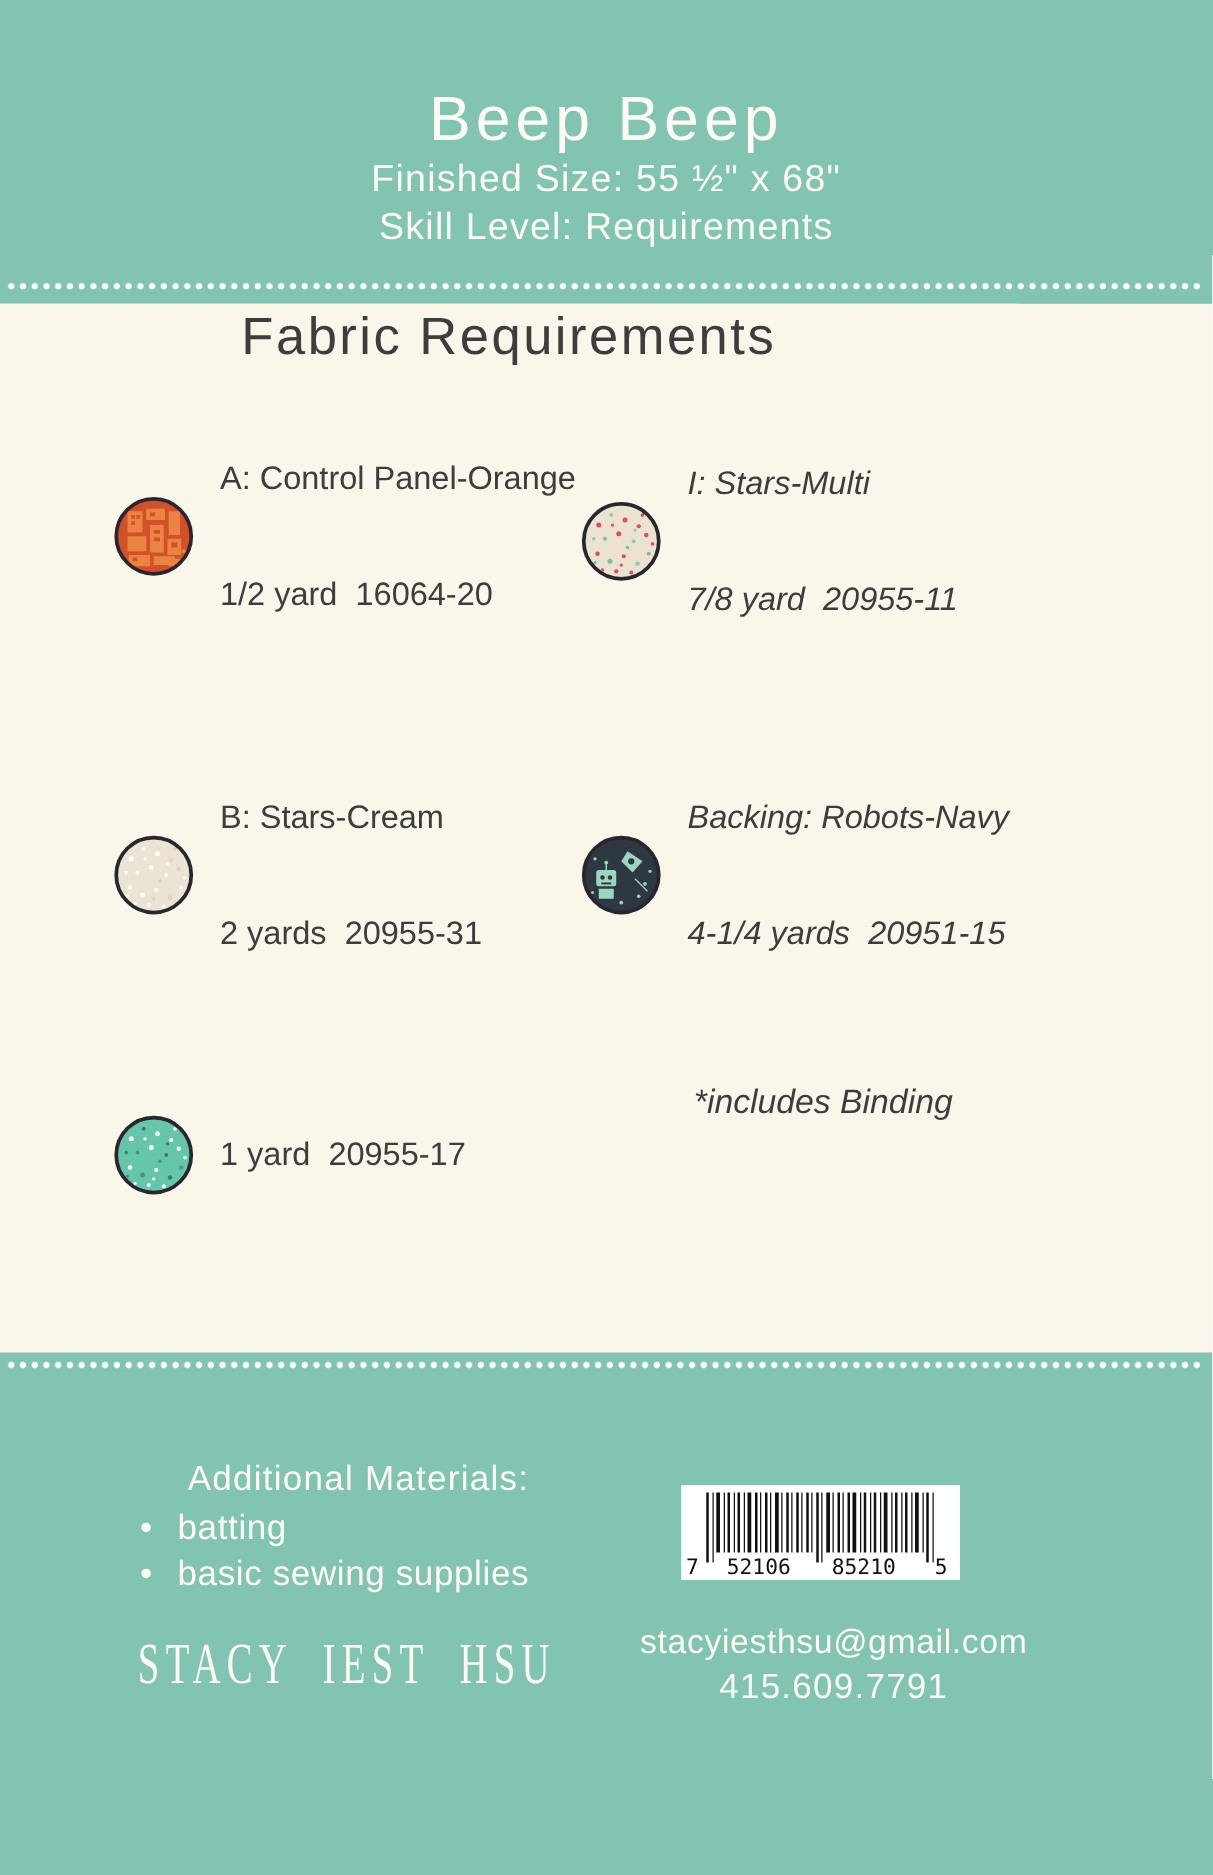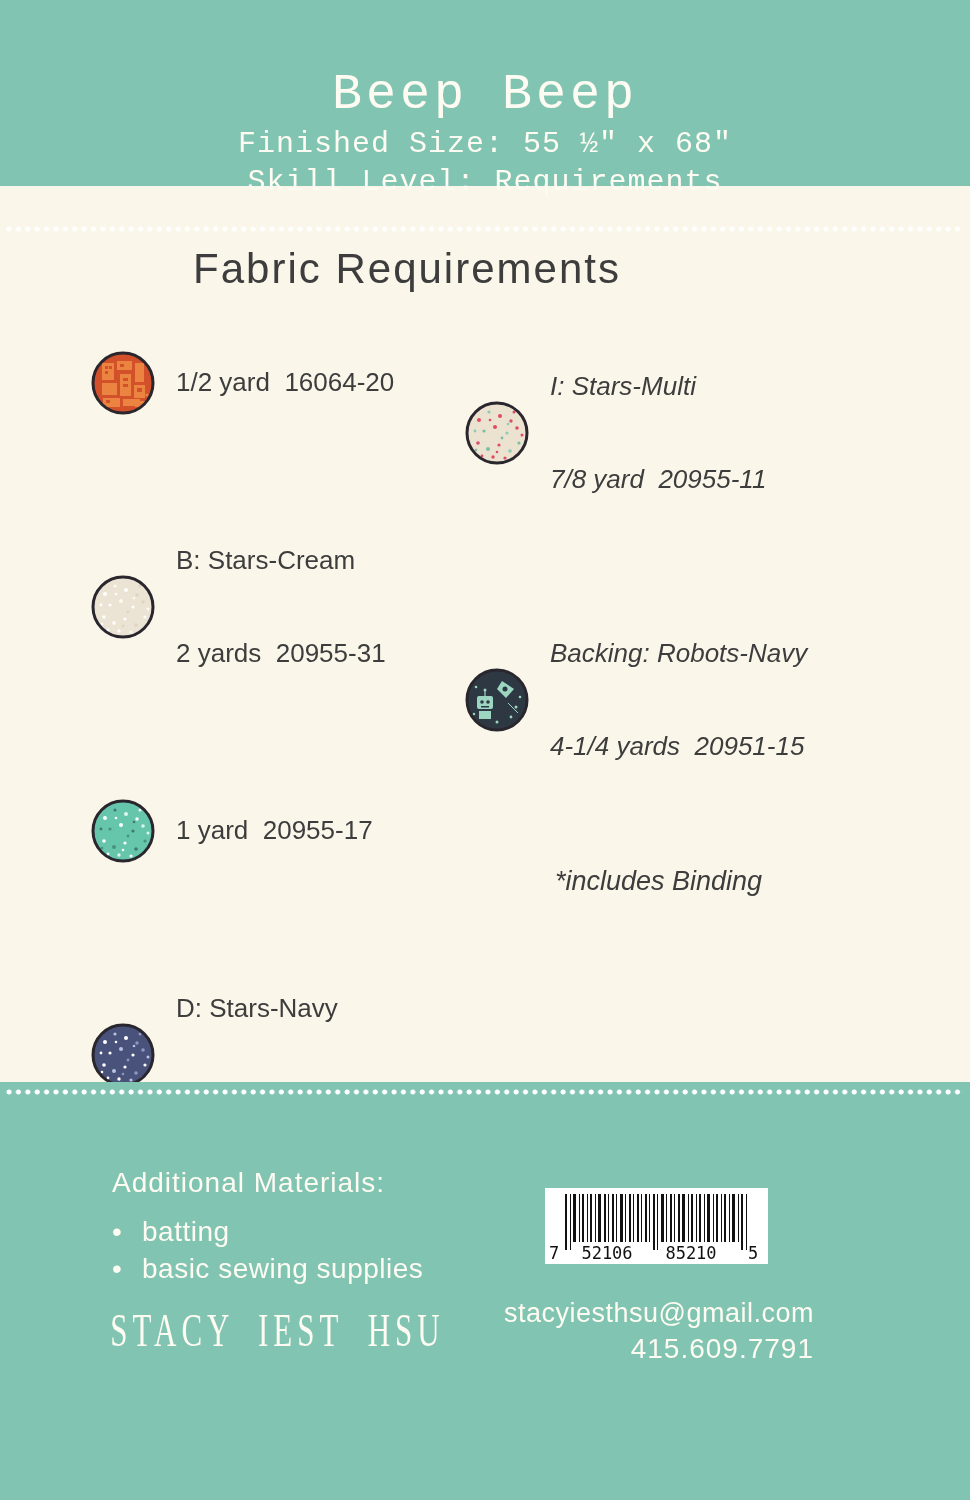--- a/index.html
+++ b/index.html
@@ -4,21 +4,21 @@
 <style>
   :root{
     --teal:#82c4b2; --cream:#faf6e9; --ink:#3d3d3d; --white:#fdfbf2;
   }
   *{margin:0;padding:0;box-sizing:border-box;}
   html,body{background:#ffffff;}
   body{font-family:"Liberation Sans", sans-serif;}
   .page{position:relative;width:970px;height:1500px;margin:0 auto;overflow:hidden;background:var(--cream);}
 
   
-  .header{position:absolute;left:0;top:0;width:970px;height:186px;background:var(--teal);font-family:Liberation Mono, monospace;}
+  .header{position:absolute;left:0;top:0;width:970px;height:243px;background:var(--teal);}
   .title{position:absolute;top:66px;left:0;width:100%;text-align:center;
          font-size:50px;font-weight:400;letter-spacing:4px;color:var(--white);}
   .sub1{position:absolute;top:127px;left:0;width:100%;text-align:center;
         font-size:30px;letter-spacing:1px;color:var(--white);}
   .sub2{position:absolute;top:165px;left:0;width:100%;text-align:center;
         font-size:30px;letter-spacing:1px;color:var(--white);}
   .dots{position:absolute;left:6px;right:6px;height:6px;
         background-image:radial-gradient(circle at 3px 3px,#fff 2.15px,rgba(255,255,255,0) 2.9px);
         background-size:9.4px 6px;background-repeat:repeat-x;}
   .top-dots{top:226px;}
@@ -34,30 +34,30 @@
   .col-right .fabric-row{margin-bottom:19px;}
   .fabric-row{display:flex;align-items:center;}
   .swatch{flex:0 0 66px;width:66px;height:66px;}
   .labels{margin-left:20px;color:var(--ink);font-size:26px;line-height:31px;white-space:pre;}
   .binding-note{margin-left:91px;margin-top:23px;font-size:27px;color:var(--ink);}
 
   
   .footer{position:absolute;left:0;top:1082px;width:970px;height:418px;background:var(--teal);}
   .bottom-dots{top:7px;}
   .materials{position:absolute;left:112px;top:84px;color:var(--white);}
-  .materials-heading{font-size:28px;letter-spacing:1px;line-height:34px;}
-  .materials-list{list-style:none;margin-top:13px;}
+  .materials-heading{font-size:28px;letter-spacing:1px;line-height:34px;text-align:right;}
+  .materials-list{list-style:none;margin-top:3px;}
   .materials-list li{font-size:28px;line-height:37px;letter-spacing:0.5px;}
   .materials-list .bullet{display:inline-block;width:30px;}
   .barcode{position:absolute;left:545px;top:106px;width:223px;height:76px;background:#ffffff;}
   .barcode svg{display:block;}
   .brand{position:absolute;left:110px;top:222px;width:335px;text-align:center;
          font-family:"Liberation Serif", serif;font-size:31px;font-weight:400;color:var(--white);
          letter-spacing:5px;word-spacing:12px;transform:scaleY(1.5);transform-origin:50% 0;}
-  .contact{position:absolute;left:464px;top:214px;width:350px;text-align:right;color:var(--white);}
+  .contact{position:absolute;left:492px;top:214px;width:350px;text-align:center;color:var(--white);}
   .contact-email{font-size:27px;line-height:35px;letter-spacing:0.5px;}
   .contact-phone{font-size:28px;line-height:35px;letter-spacing:1px;}
 </style>
 </head>
 <body>
 
 <div class="page">
 
   <div class="header">
     <div class="title">Beep Beep</div>
@@ -95,20 +95,21 @@
               <rect x="47" y="38" width="5" height="4" fill="#d2502a"></rect>
               <rect x="16" y="50" width="4" height="3" fill="#d2502a"></rect>
               <rect x="30" y="14" width="4" height="3" fill="#d2502a"></rect>
               <circle cx="52" cy="26" r="2" fill="#ea8440"></circle>
               <circle cx="57" cy="45" r="1.6" fill="#ea8440"></circle>
               <circle cx="20" cy="28" r="1.5" fill="#ea8440"></circle>
             </g>
             <circle cx="33" cy="33" r="30" fill="none" stroke="#29262e" stroke-width="3"></circle>
           </svg>
     <div class="labels">
+      <div class="fname">A: Control Panel-Orange</div>
       <div class="famount">1/2 yard  16064-20</div>
     </div>
   </div>
 
   <div class="fabric-row">
     <svg class="swatch" width="66" height="66" viewBox="0 0 66 66">
             <defs>
               <clipPath id="clip1">
                 <circle cx="33" cy="33" r="30"></circle>
               </clipPath>

